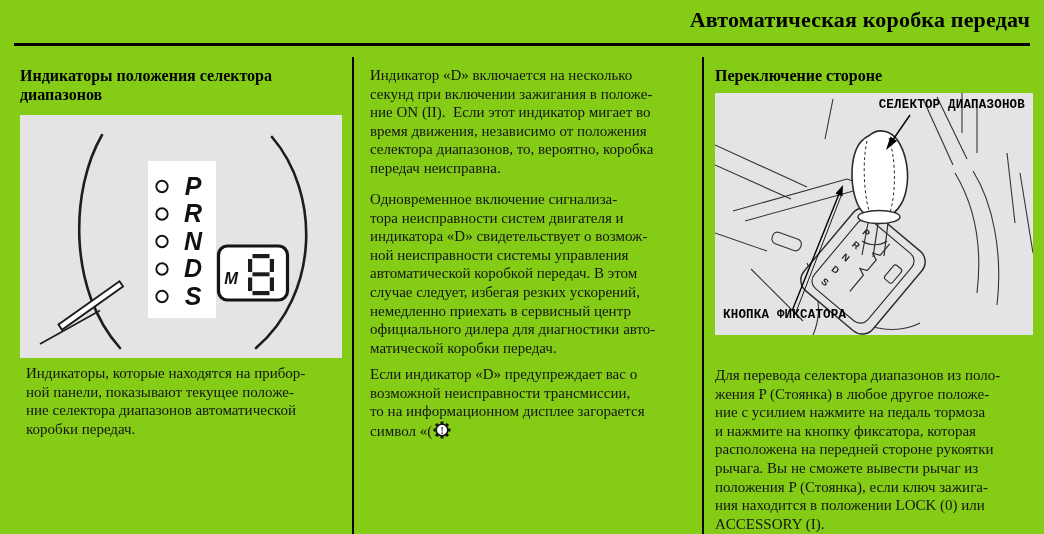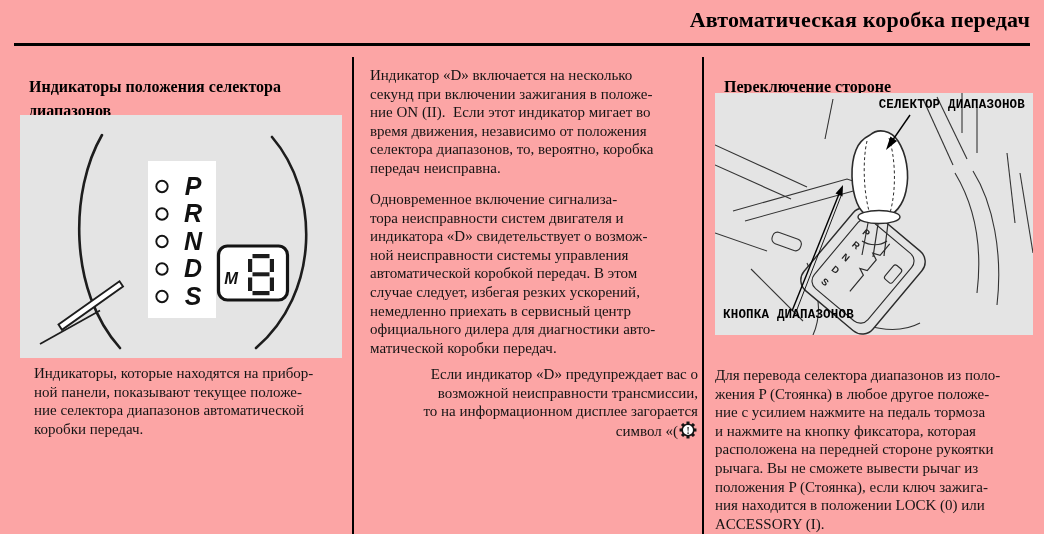--- a/index.html
+++ b/index.html
@@ -1,30 +1,30 @@
 <!DOCTYPE html>
 <html><head>
 <meta charset="utf-8">
 <style>
   html,body { margin:0; padding:0; background:#ffffff; }
   .page {
-    position:relative; width:1044px; height:534px; background:#fca5a5;
+    position:relative; width:1044px; height:534px; background:#84cc16;
     font-family:"Liberation Serif", serif; color:#141414; overflow:hidden;
   }
   .page-title {
     position:absolute; top:7px; right:14px;
     font-size:22px; font-weight:bold; letter-spacing:0.2px; color:#000;
   }
   .header-rule { position:absolute; top:43px; left:14px; width:1016px; height:2.5px; background:#000; }
   .divider { position:absolute; top:57px; bottom:0; width:1.5px; background:#000; }
   .divider-1 { left:352px; } .divider-2 { left:702px; }
 
   .sec-title {
-    position:absolute; margin:9px; font-size:16px; font-weight:bold;
-    line-height:24px; white-space:pre-line; color:#000;
+    position:absolute; margin:0; font-size:16px; font-weight:bold;
+    line-height:19px; white-space:pre-line; color:#000;
   }
   .body-par {
     position:absolute; margin:0; font-size:15px; line-height:18.6px;
     white-space:pre-wrap; width:328px;
   }
   .panel { position:absolute; background:#e4e4e4; }
   .panel-1 { left:20px; top:115px; width:322px; height:243px; }
   .panel-3 { left:715px; top:93px; width:318px; height:242px; }
   .panel svg { display:block; }
 
@@ -86,21 +86,21 @@
           <rect x="249.8" y="144" width="4.2" height="13"></rect>
           <rect x="232.5" y="157.3" width="17" height="4"></rect>
           <rect x="228" y="162.5" width="4.2" height="13.5"></rect>
           <rect x="249.8" y="162.5" width="4.2" height="13.5"></rect>
           <rect x="232.5" y="176" width="17" height="4.2"></rect>
         </g>
       </g>
     </svg>
   </div>
 
-  <p class="body-par" style="left:34px; top:364px;">Индикаторы, которые находятся на прибор-
+  <p class="body-par" style="left:26px; top:364px;">Индикаторы, которые находятся на прибор-
 ной панели, показывают текущее положе-
 ние селектора диапазонов автоматической
 коробки передач.</p>
 
   <p class="body-par" style="left:370px; top:190px;">Одновременное включение сигнализа-
 тора неисправности систем двигателя и
 индикатора «D» свидетельствует о возмож-
 ной неисправности системы управления
 автоматической коробкой передач. В этом
 случае следует, избегая резких ускорений,
@@ -108,21 +108,21 @@
 официального дилера для диагностики авто-
 матической коробки передач.</p>
 
   <p class="body-par" style="left:370px; top:66px;">Индикатор «D» включается на несколько
 секунд при включении зажигания в положе-
 ние ON (II).  Если этот индикатор мигает во
 время движения, независимо от положения
 селектора диапазонов, то, вероятно, коробка
 передач неисправна.</p>
 
-  <p class="body-par" style="left:370px; top:365px;text-align:right;"><span>Если индикатор «D» предупреждает вас о
+  <p class="body-par" style="left:370px; top:365px;"><span>Если индикатор «D» предупреждает вас о
 возможной неисправности трансмиссии,
 то на информационном дисплее загорается
 символ «(</span><svg class="warn-icon" width="18" height="18" viewBox="0 0 20 20">
         <g fill="#141414">
           <rect x="8.3" y="0.6" width="3.4" height="3.4" transform="rotate(0 10 10)"></rect>
           <rect x="8.3" y="0.6" width="3.4" height="3.4" transform="rotate(45 10 10)"></rect>
           <rect x="8.3" y="0.6" width="3.4" height="3.4" transform="rotate(90 10 10)"></rect>
           <rect x="8.3" y="0.6" width="3.4" height="3.4" transform="rotate(135 10 10)"></rect>
           <rect x="8.3" y="0.6" width="3.4" height="3.4" transform="rotate(180 10 10)"></rect>
           <rect x="8.3" y="0.6" width="3.4" height="3.4" transform="rotate(225 10 10)"></rect>
@@ -192,21 +192,21 @@
         <polygon points="171,57 175.4,43.5 182,48" fill="#000"></polygon>
       </g>
 
       <g>
         <line x1="77" y1="218" x2="124" y2="101" stroke="#000" stroke-width="1.4"></line>
         <line x1="81" y1="219" x2="126" y2="103" stroke="#000" stroke-width="0.9"></line>
         <polygon points="128,92 127.5,103.6 120.5,100.5" fill="#000"></polygon>
       </g>
     </svg>
     <div class="art-label selector-label">СЕЛЕКТОР ДИАПАЗОНОВ</div>
-    <div class="art-label button-label">КНОПКА ДИАПАЗОНОВ</div>
+    <div class="art-label button-label">КНОПКА ФИКСАТОРА</div>
   </div>
 
   <p class="body-par" style="left:715px; top:366px;">Для перевода селектора диапазонов из поло-
 жения P (Стоянка) в любое другое положе-
 ние с усилием нажмите на педаль тормоза
 и нажмите на кнопку фиксатора, которая
 расположена на передней стороне рукоятки
 рычага. Вы не сможете вывести рычаг из
 положения P (Стоянка), если ключ зажига-
 ния находится в положении LOCK (0) или

